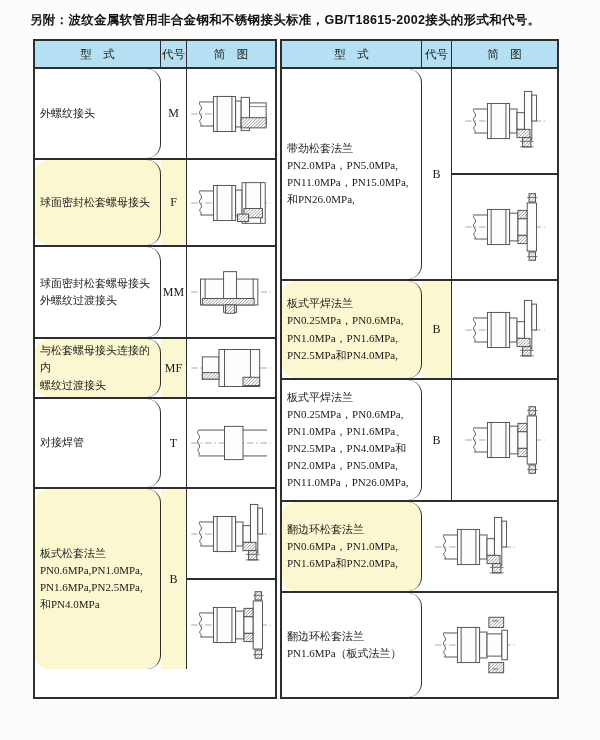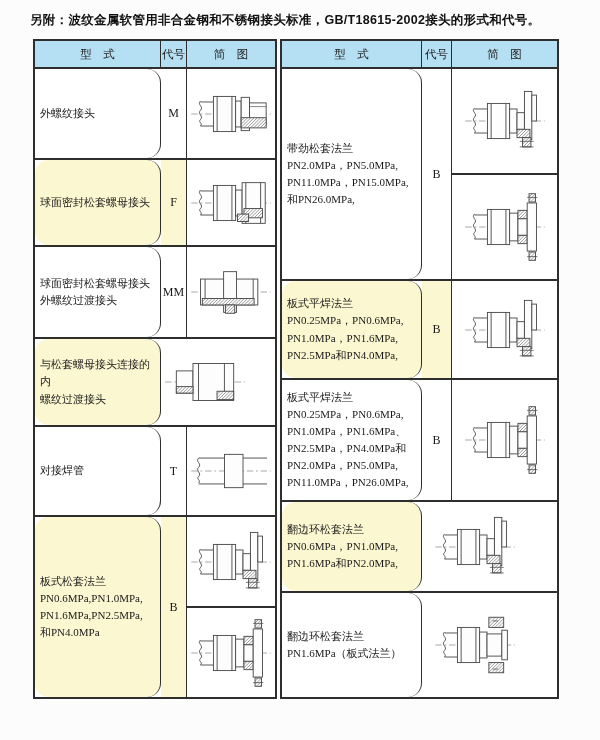--- a/index.html
+++ b/index.html
@@ -156,23 +156,24 @@
               <line x1="39" y1="57.5" x2="42.5" y2="54" stroke="#4a4a4a" stroke-width="0.6"></line>
               <line x1="39" y1="61" x2="46" y2="54" stroke="#4a4a4a" stroke-width="0.6"></line>
               <line x1="40.5" y1="63" x2="49" y2="54.5" stroke="#4a4a4a" stroke-width="0.6"></line>
               <line x1="44" y1="63" x2="49" y2="58" stroke="#4a4a4a" stroke-width="0.6"></line>
               <line x1="47.5" y1="63" x2="49" y2="61.5" stroke="#4a4a4a" stroke-width="0.6"></line>
             </svg>
           </div>
         </div>
     </div>
 
-    <div class="row" style="height:88px">
+    <div class="row" style="height:60px">
       <div class="c ct hl">与松套螺母接头连接的内
 螺纹过渡接头</div>
+      <div class="c cc hl">MF</div>
       <div class="c cd">
           <div class="dslot">
             <svg viewBox="0 0 90 80" width="84" height="74">
               <line x1="2" y1="40" x2="88" y2="40" stroke="#8a8a8a" stroke-width="0.8" stroke-dasharray="7 3 2 3"></line>
               <rect x="14" y="28" width="18" height="24" fill="#fdfdfd" stroke="#4a4a4a" stroke-width="1"></rect>
               <rect x="32" y="20" width="44" height="40" fill="#fdfdfd" stroke="#4a4a4a" stroke-width="1"></rect>
               <line x1="38" y1="20" x2="38" y2="60" stroke="#4a4a4a" stroke-width="1"></line>
               <line x1="66" y1="20" x2="66" y2="60" stroke="#4a4a4a" stroke-width="1"></line>
               <rect x="14" y="45" width="18" height="7" fill="#fdfdfd" stroke="#4a4a4a" stroke-width="1"></rect>
               <line x1="14" y1="48.5" x2="17.5" y2="45" stroke="#4a4a4a" stroke-width="0.6"></line>

